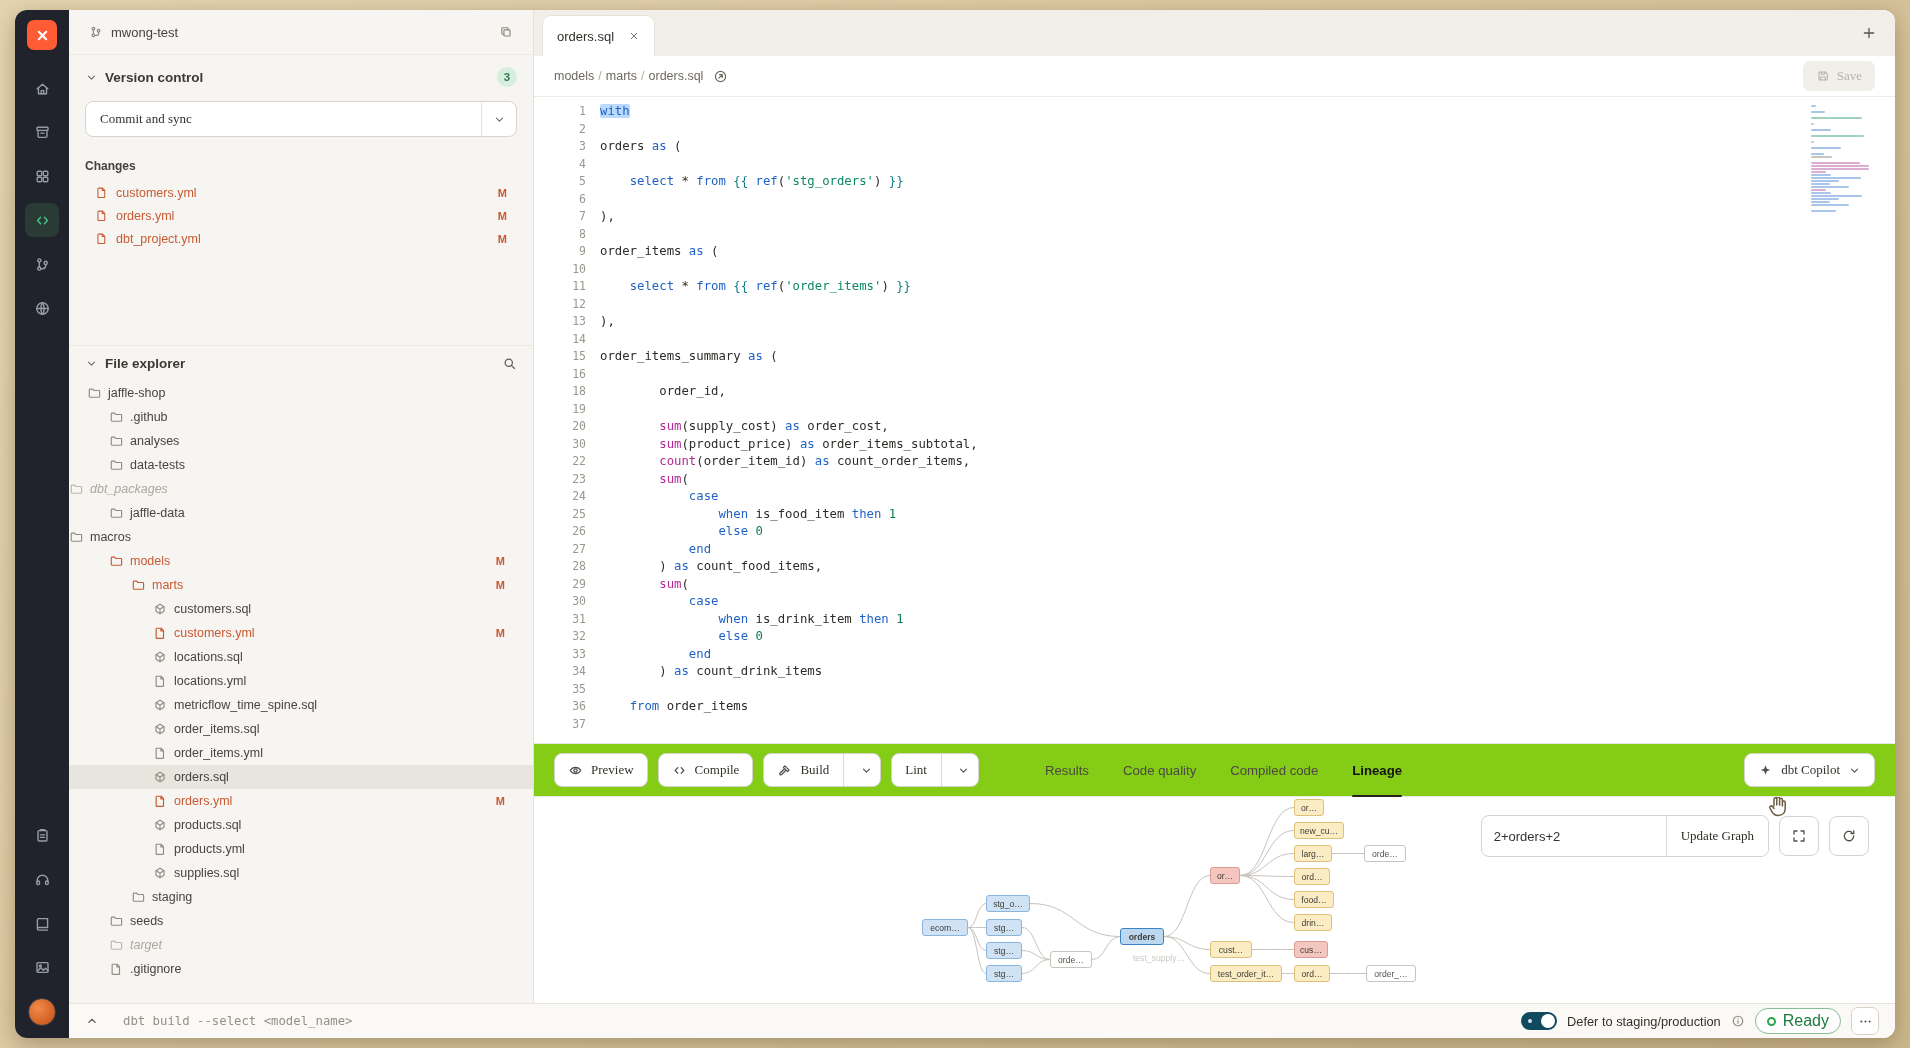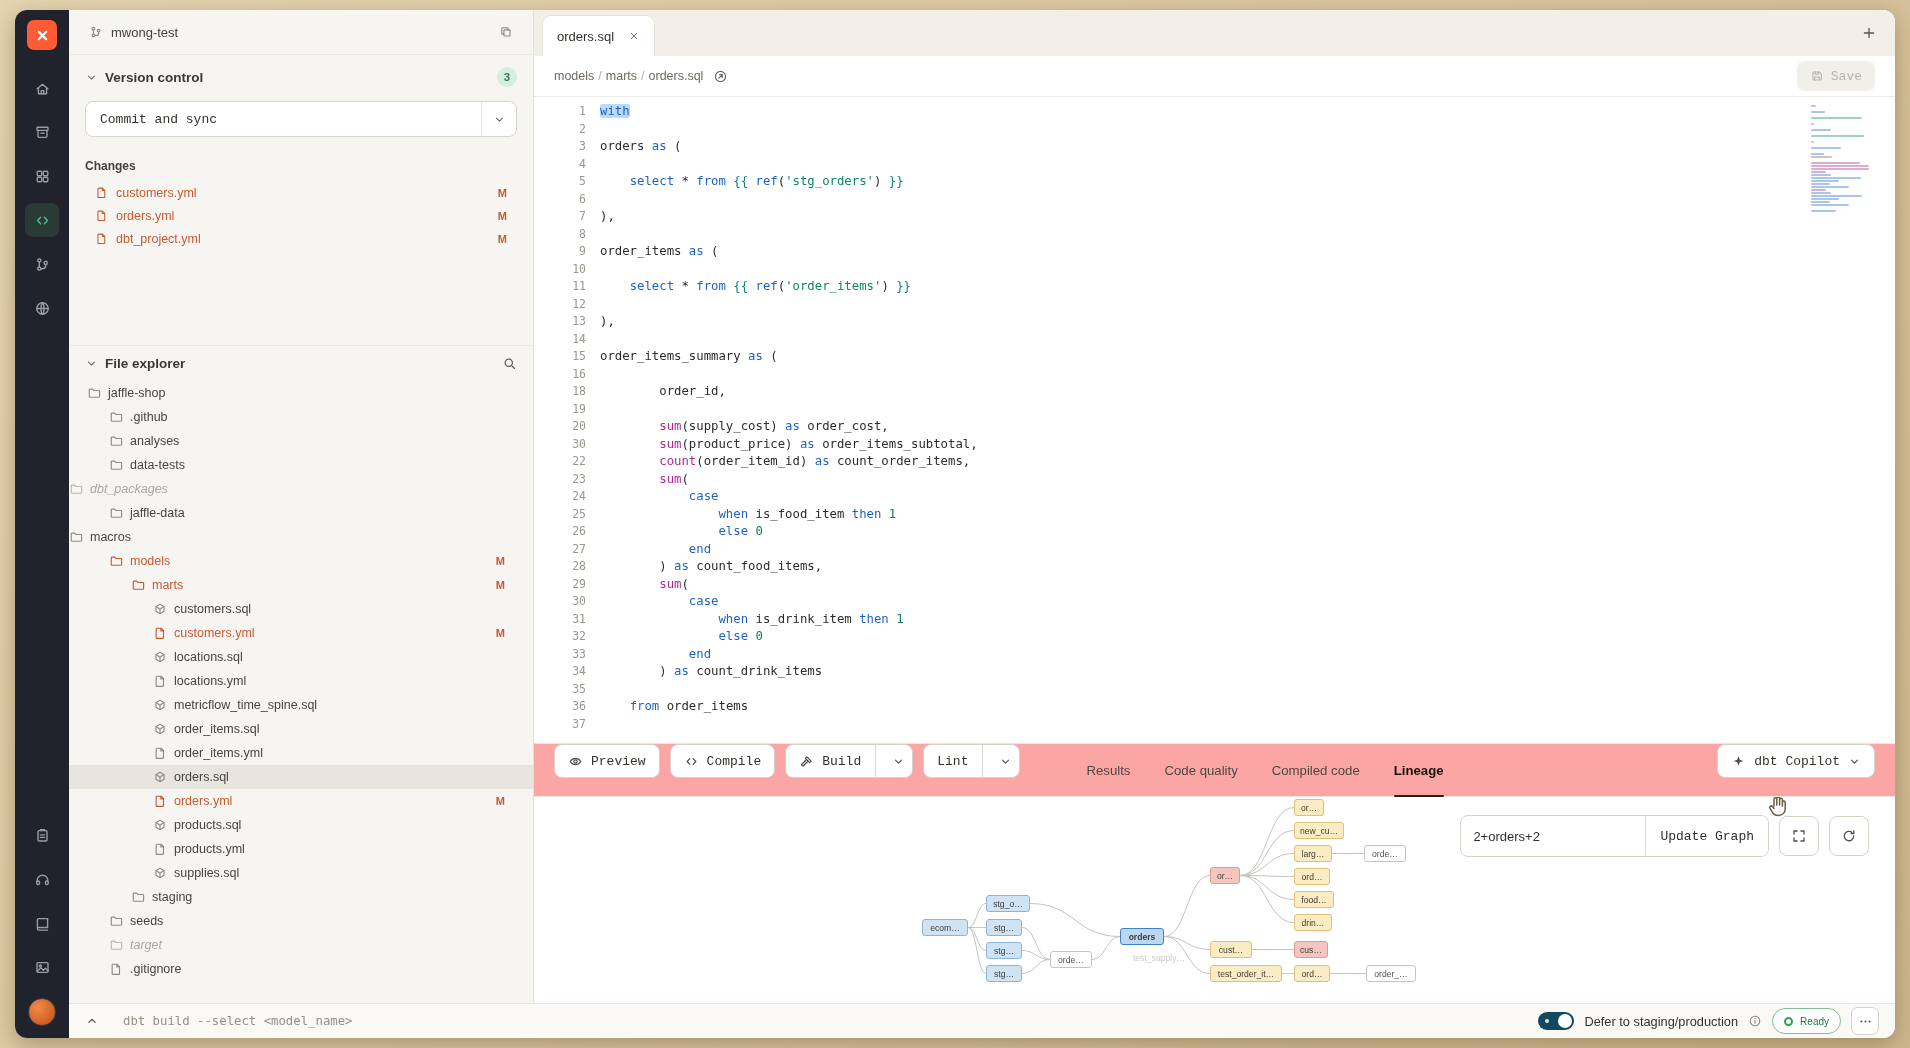--- a/index.html
+++ b/index.html
@@ -1,19 +1,19 @@
 <!DOCTYPE html>
 <html style="--c-accent: #ff5c35; --c-mod: #c75a33; --c-green: #45c48f; --c-sel: #b9d9fd; --c-k: #1f62c4; --c-f: #b12a94; --c-s: #0f8765; --c-n: #0d8050; --c-j: #0e7c86; --c-t: #2e2c28; --nd-blue: #cfe3f5; --nd-yellow: #fbecc3; --nd-pink: #f5c6c0;"><head>
 <meta charset="utf-8">
 <style>
   html,body{margin:0;padding:0}
   body{width:1910px;height:1048px;overflow:hidden;position:relative;
        background:linear-gradient(135deg,#e6d5b1,#cdb88e);
        font-family:"Liberation Sans",sans-serif;color:#33312c}
-  button{font-family:Liberation Mono, monospace;cursor:pointer}
+  button{font-family:Liberation Serif, serif;cursor:pointer}
   .icn{display:inline-flex;width:15px;height:15px;flex:none}
   .icn svg{width:100%;height:100%;display:block}
 
   #window{position:absolute;left:15px;top:10px;width:1880px;height:1028px;background:#fff;
           border-radius:12px;overflow:hidden;display:flex;box-shadow:0 6px 22px rgba(70,50,20,.35)}
 
   
   #rail{width:54px;flex:none;background:#20232b;display:flex;flex-direction:column;align-items:center;padding:10px 0 12px}
   .rail-logo{width:30px;height:30px;border-radius:7px;background:var(--c-accent);display:flex;align-items:center;justify-content:center;margin-bottom:16px;cursor:pointer}
   .rail-logo svg{width:13px;height:13px}
@@ -77,22 +77,22 @@
   #editor{flex:1;min-height:0;position:relative;overflow:hidden;padding-top:6px;font-family:"DejaVu Sans Mono",monospace;background:#fff}
   .code-line{display:flex;height:17.5px;line-height:17.5px;font-size:12.3px}
   .ln{width:52px;flex:none;text-align:right;color:#9b978e;font-size:11.5px}
   .lc{margin-left:14px;white-space:pre;color:var(--c-t)}
   .t-k{color:var(--c-k)} .t-f{color:var(--c-f)} .t-s{color:var(--c-s)}
   .t-n{color:var(--c-n)} .t-j{color:var(--c-j)} .t-t{color:var(--c-t)}
   .sel{background:var(--c-sel);border-radius:2px}
   #minimap{position:absolute;top:8px;right:22px;width:62px;cursor:pointer}
   .mm-bar{height:2px;margin-bottom:1px;border-radius:1px}
 
-  #toolbar{height:52px;flex:none;border-top:1px solid #eae7e1;border-bottom:1px solid #eae7e1;background:#fca5a5;
-           display:flex;align-items:flex-start;padding:0 20px;gap:10px;position:relative}
+  #toolbar{height:52px;flex:none;border-top:1px solid #eae7e1;border-bottom:1px solid #eae7e1;background:#84cc16;
+           display:flex;align-items:center;padding:0 20px;gap:10px;position:relative}
   .tb-btn{height:34px;display:flex;align-items:center;gap:8px;background:#fff;border:1px solid #d6d2ca;border-radius:8px;
           padding:0 13px;font-size:13px;font-weight:500;color:#34322c}
   .tb-btn .icn{width:15px;height:15px;color:#514e47}
   .tb-btn.split{padding-right:0}
   .tb-btn .seg-div{width:1px;height:100%;background:#ddd9d2;margin-left:6px}
   .tb-btn .chev-seg{width:28px;height:100%;display:flex;align-items:center;justify-content:center;color:#514e47;cursor:pointer}
   .tb-btn .chev-seg .icn{width:13px;height:13px}
   #tb-tabs{margin-left:56px;display:flex;gap:34px;height:100%}
   .tb-tab{display:flex;align-items:center;font-size:13.2px;color:#4c4943;position:relative;cursor:pointer}
   .tb-tab.active{color:#16150f;font-weight:700}
@@ -122,21 +122,21 @@
   .bar-chev{width:26px;height:26px;display:flex;align-items:center;justify-content:center;color:#6b6861;cursor:pointer}
   .bar-chev .icn{width:14px;height:14px}
   #command-text{margin-left:18px;font-family:"DejaVu Sans Mono",monospace;font-size:12.3px;color:#949088;cursor:text}
   .sb-right{margin-left:auto;display:flex;align-items:center;gap:10px}
   .toggle{width:36px;height:18px;border-radius:10px;background:#11495f;position:relative;cursor:pointer}
   .toggle .knob{position:absolute;right:2px;top:2px;width:14px;height:14px;border-radius:50%;background:#fff}
   .toggle::before{content:"";position:absolute;left:7px;top:7px;width:4px;height:4px;border-radius:50%;background:rgba(255,255,255,.85)}
   .defer-label{font-size:12.8px;color:#34322c}
   .info-icn{width:14px;height:14px;color:#8f8b84;cursor:pointer}
   .ready-pill{height:24px;display:flex;align-items:center;gap:7px;padding:0 11px;border:1px solid #86bd96;border-radius:13px;
-              background:#fdfefd;color:#1d7a40;font-size:10px}
+              background:#fdfefd;color:#1d7a40;font-size:16px}
   .ready-dot{width:9px;height:9px;border-radius:50%;border:2px solid #2da44e;box-sizing:border-box}
   .dots-btn{width:28px;height:28px;border:1px solid #d6d2ca;border-radius:7px;background:#fff;display:flex;align-items:center;justify-content:center;color:#514e47}
 </style>
 </head>
 <body>
 
 <div id="window">
   <nav id="rail">
     <div class="rail-top" style="display: flex; flex-direction: column; align-items: center;">
         <div class="rail-logo">

